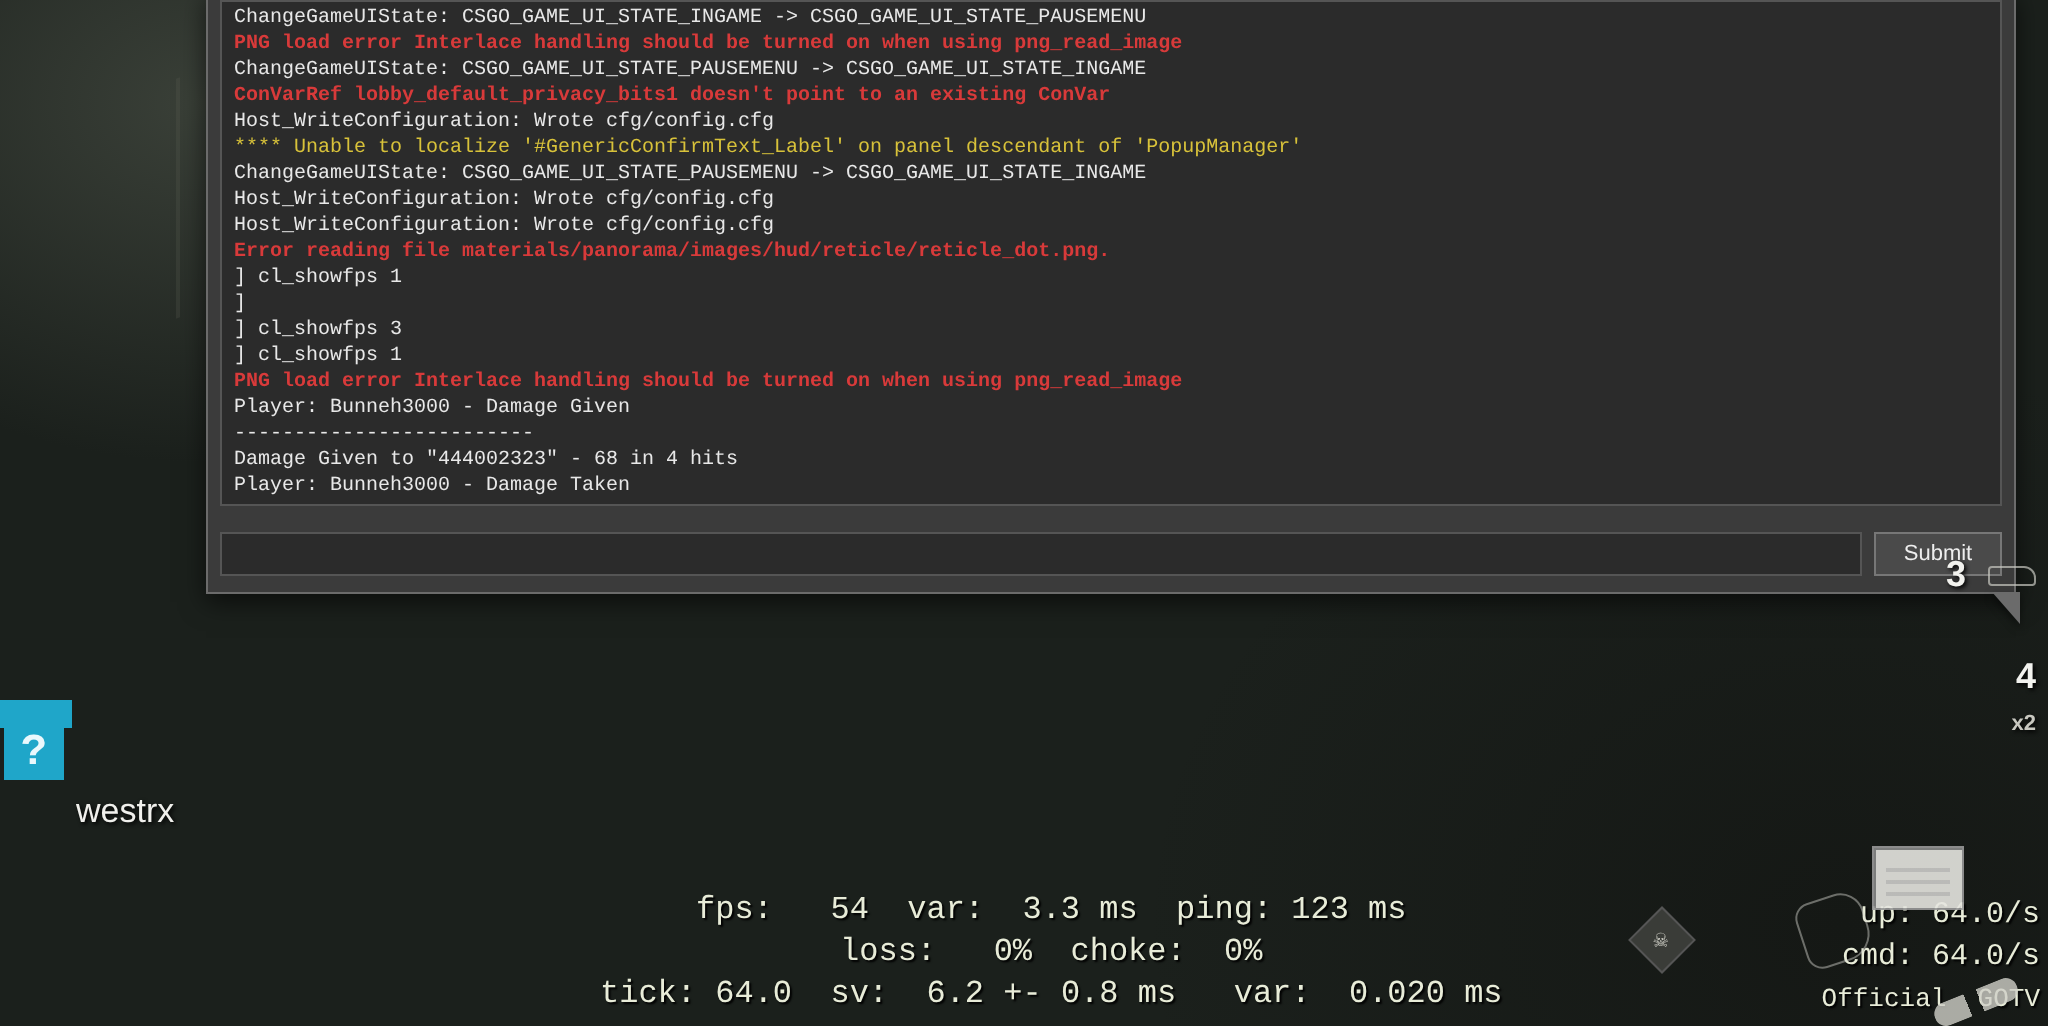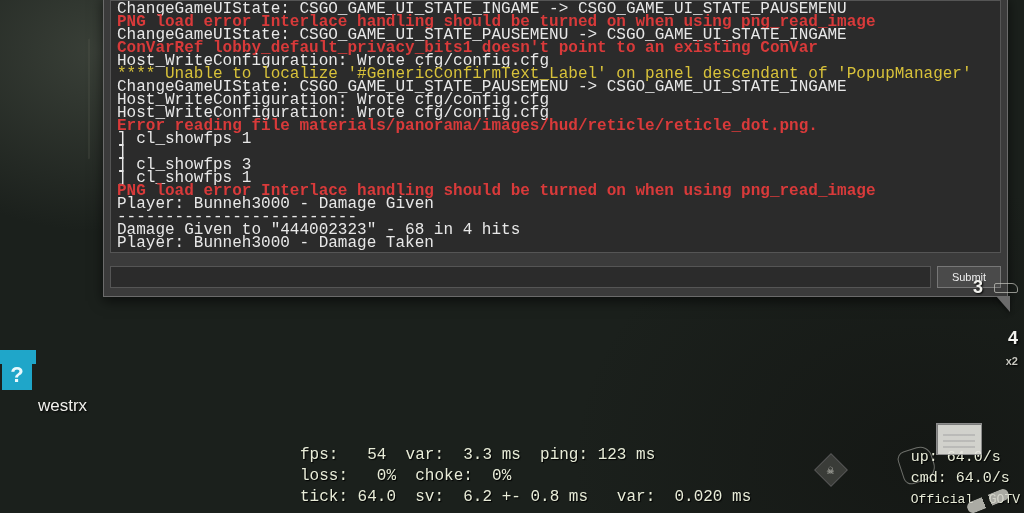--- a/index.html
+++ b/index.html
@@ -34,21 +34,21 @@
     border: 1px solid #6b6b6b;
     box-shadow: 0 4px 12px rgba(0,0,0,.6);
   }
   .console-out {
     position: absolute;
     left: 6px; top: 4px; right: 6px; height: 253px;
     background: #2b2b2b;
     border: 1px solid #555;
     padding: 2px 6px 2px 6px;
     overflow: hidden;
-    font-size: 16px;
+    font-size: 10px;
     line-height: 13px;
     white-space: pre;
   }
   .console-out .ln { display: block; }
   .c-white { color: #e8e8e8; }
   .c-red   { color: #d83a3a; font-weight: bold; }
   .c-yel   { color: #d8c23a; }
 
   .console-input-row {
     position: absolute;
@@ -106,24 +106,26 @@
   
   .netgraph {
     position: absolute;
     left: 300px; top: 424px;
     font-family: "Courier New", monospace;
     font-size: 16px;
     line-height: 21px;
     color: #e8ecd8;
     white-space: pre;
     text-shadow: 1px 1px 1px #000;
+    text-align: center;
   }
   .netgraph-right {
     position: absolute;
     right: 4px; top: 426px;
+    text-align: right;
     font-family: "Courier New", monospace;
     font-size: 15px; line-height: 21px;
     color: #e8ecd8;
     white-space: pre;
     text-shadow: 1px 1px 1px #000;
   }
   .netgraph-right .small { font-size: 13px; }
 
   
   .hud-right {

